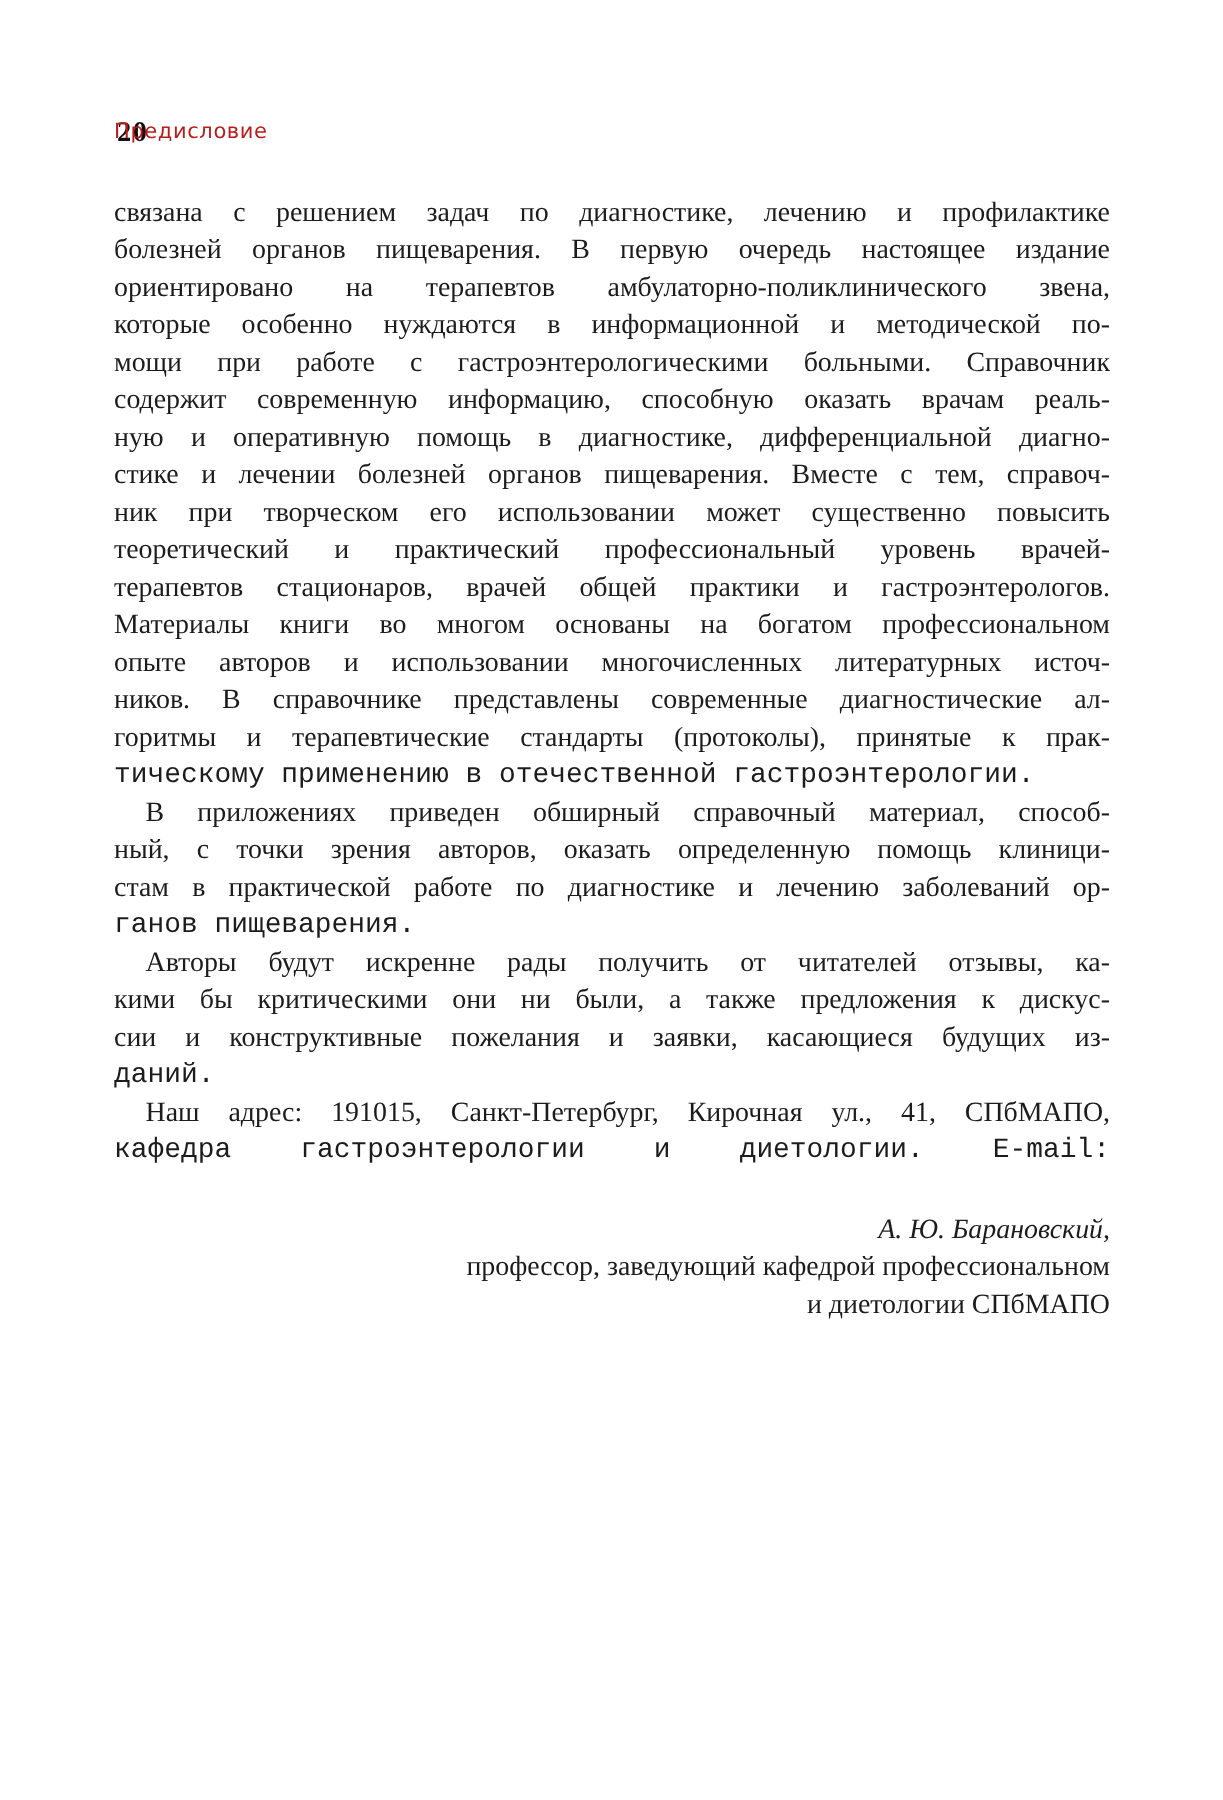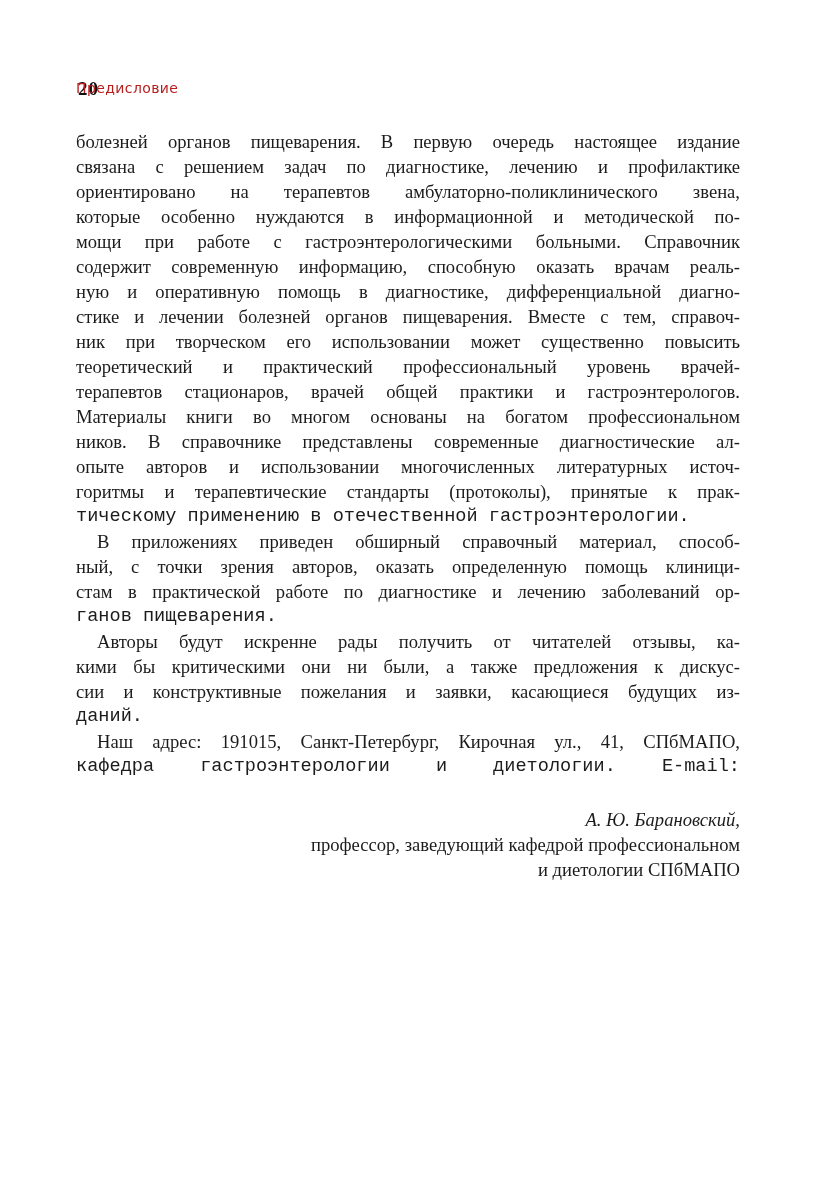--- a/index.html
+++ b/index.html
@@ -94,34 +94,34 @@
 <body>
 
 <div class="page-header">
   <span class="page-number">20</span>
   <span class="running-head">Предисловие</span>
 </div>
 
 <div class="body-text">
 
   <div class="paragraph">
+      <div class="line">связана с решением задач по диагностике, лечению и профилактике</div>
       <div class="line">болезней органов пищеварения. В первую очередь настоящее издание</div>
-      <div class="line">связана с решением задач по диагностике, лечению и профилактике</div>
       <div class="line">ориентировано на терапевтов амбулаторно-поликлинического звена,</div>
       <div class="line">которые особенно нуждаются в информационной и методической по-</div>
       <div class="line">мощи при работе с гастроэнтерологическими больными. Справочник</div>
       <div class="line">содержит современную информацию, способную оказать врачам реаль-</div>
       <div class="line">ную и оперативную помощь в диагностике, дифференциальной диагно-</div>
       <div class="line">стике и лечении болезней органов пищеварения. Вместе с тем, справоч-</div>
       <div class="line">ник при творческом его использовании может существенно повысить</div>
       <div class="line">теоретический и практический профессиональный уровень врачей-</div>
       <div class="line">терапевтов стационаров, врачей общей практики и гастроэнтерологов.</div>
       <div class="line">Материалы книги во многом основаны на богатом профессиональном</div>
+      <div class="line">опыте авторов и использовании многочисленных литературных источ-</div>
       <div class="line">ников. В справочнике представлены современные диагностические ал-</div>
-      <div class="line">опыте авторов и использовании многочисленных литературных источ-</div>
       <div class="line">горитмы и терапевтические стандарты (протоколы), принятые к прак-</div>
       <div class="line last">тическому применению в отечественной гастроэнтерологии.</div>
     </div>
     <div class="paragraph">
       <div class="line indent">В приложениях приведен обширный справочный материал, способ-</div>
       <div class="line">ный, с точки зрения авторов, оказать определенную помощь клиници-</div>
       <div class="line">стам в практической работе по диагностике и лечению заболеваний ор-</div>
       <div class="line last">ганов пищеварения.</div>
     </div>
     <div class="paragraph">

